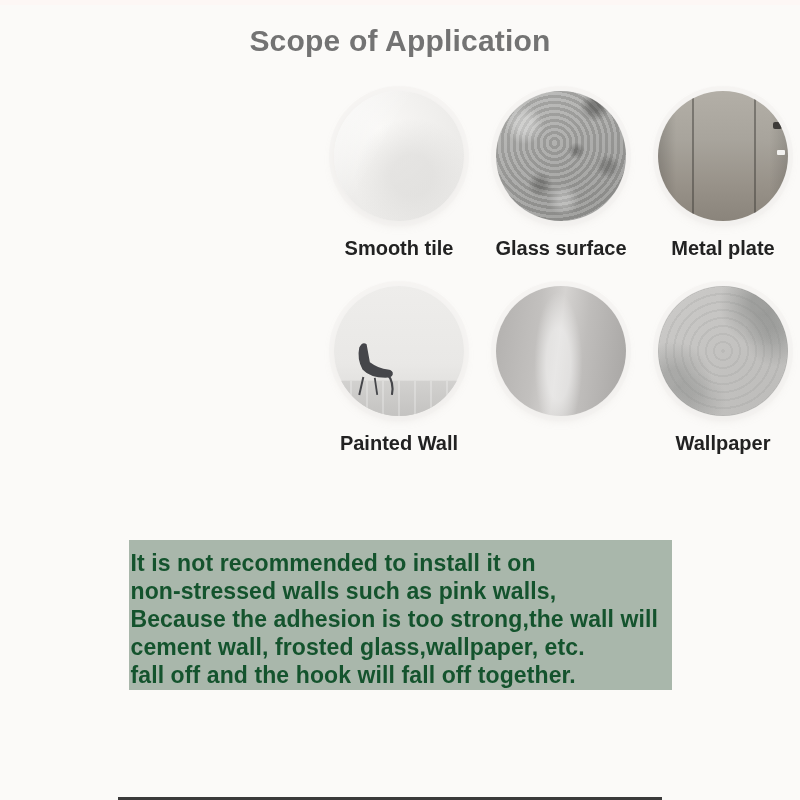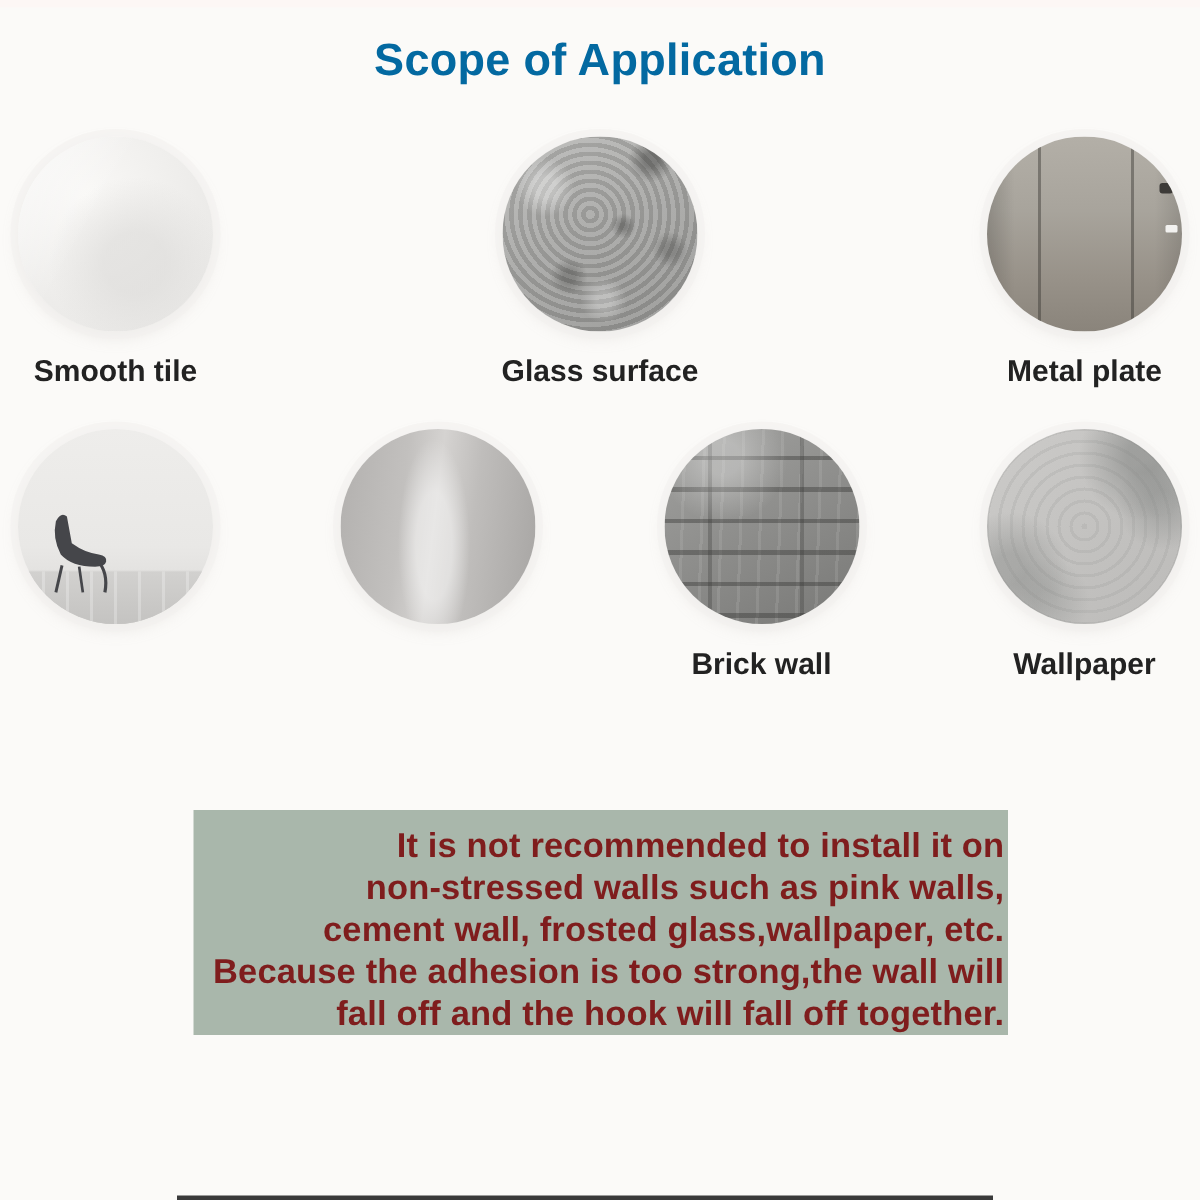--- a/index.html
+++ b/index.html
@@ -7,26 +7,26 @@
     width:800px;height:800px;overflow:hidden;
     background:#fbfaf8;
     font-family:"Liberation Sans", sans-serif;
     position:relative;
   }
   .top-tint{position:absolute;top:0;left:0;width:800px;height:5px;background:#fdf7f5;}
   .content{width:780px;margin:0 auto;position:relative;}
 
   .section-title{
     margin:0;padding-top:24px;
-    font-size:30px;line-height:34px;font-weight:700;color:#0369a1;
+    font-size:30px;line-height:34px;font-weight:700;color:#737373;
     text-align:center;letter-spacing:.2px;
   }
   .section-title.second{padding-top:80px;}
 
-  .row{display:flex;justify-content:space-between;gap:0;margin-top:33px;}
+  .row{display:flex;justify-content:flex-end;gap:28px;margin-top:33px;}
   .row.second{margin-top:27px;}
   .figure{width:134px;display:flex;flex-direction:column;align-items:center;}
   .circle{
     width:130px;height:130px;border-radius:50%;
     position:relative;overflow:hidden;
     box-shadow:0 0 0 5px rgba(242,240,238,.55), 0 4px 10px rgba(190,188,185,.25);
   }
   .figure-label{
     margin-top:16px;font-size:20px;line-height:22px;font-weight:700;color:#222;
     text-align:center;white-space:nowrap;
@@ -99,22 +99,22 @@
       repeating-radial-gradient(circle at 50% 50%, rgba(145,146,144,.18) 0 2px, transparent 2px 8px),
       linear-gradient(135deg, #cccbc9 0%, #c2c1bf 60%, #bcbbb9 100%);
   }
 
   
   .warning-box{
     width:543px;margin:86px auto 0;min-height:150px;box-sizing:border-box;
     background:#a9b7ab;padding:9px 2px 0;
   }
   .warning-line{
-    font-size:23px;line-height:28px;font-weight:700;color:#7f1d1d;
-    text-align:right;white-space:nowrap;letter-spacing:.1px;
+    font-size:23px;line-height:28px;font-weight:700;color:#14532d;
+    text-align:left;white-space:nowrap;letter-spacing:.1px;
   }
   .bottom-strip{position:absolute;left:118px;bottom:0;width:544px;height:3px;background:#3a3a3a;}
 </style>
 </head>
 <body>
 
 <div class="top-tint"></div>
 
 <div class="content">
 
@@ -145,37 +145,34 @@
     <div class="figure">
       <div class="circle tex-painted-wall">
         <div class="painted-floor"></div>
         <svg class="chair" viewBox="0 0 60 70">
           <path d="M10 8 Q14 0 19 4 L23 26 Q34 34 45 35 Q52 36 51 41 Q50 45 42 45 Q23 45 14 35 Q7 22 10 8 Z" fill="#45464a"></path>
           <path d="M15 44 L10 66" stroke="#45464a" stroke-width="2.4" fill="none"></path>
           <path d="M29 45 L32 66" stroke="#45464a" stroke-width="2.2" fill="none"></path>
           <path d="M44 40 Q53 50 50 66" stroke="#45464a" stroke-width="2.6" fill="none"></path>
         </svg>
       </div>
+      <div class="figure-label">Painted Wall</div>
     </div>
     <div class="figure">
       <div class="circle tex-cement"></div>
-    </div>
-    <div class="figure">
-      <div class="circle tex-brick"></div>
-      <div class="figure-label">Brick wall</div>
     </div>
     <div class="figure">
       <div class="circle tex-wallpaper"></div>
       <div class="figure-label">Wallpaper</div>
     </div>
   </div>
 
   <div class="warning-box">
     <div class="warning-line">It is not recommended to install it on</div>
     <div class="warning-line">non-stressed walls such as pink walls,</div>
+    <div class="warning-line">Because the adhesion is too strong,the wall will</div>
     <div class="warning-line">cement wall, frosted glass,wallpaper, etc.</div>
-    <div class="warning-line">Because the adhesion is too strong,the wall will</div>
     <div class="warning-line">fall off and the hook will fall off together.</div>
   </div>
 
 </div>
 
 <div class="bottom-strip"></div>
 
 </body></html>

